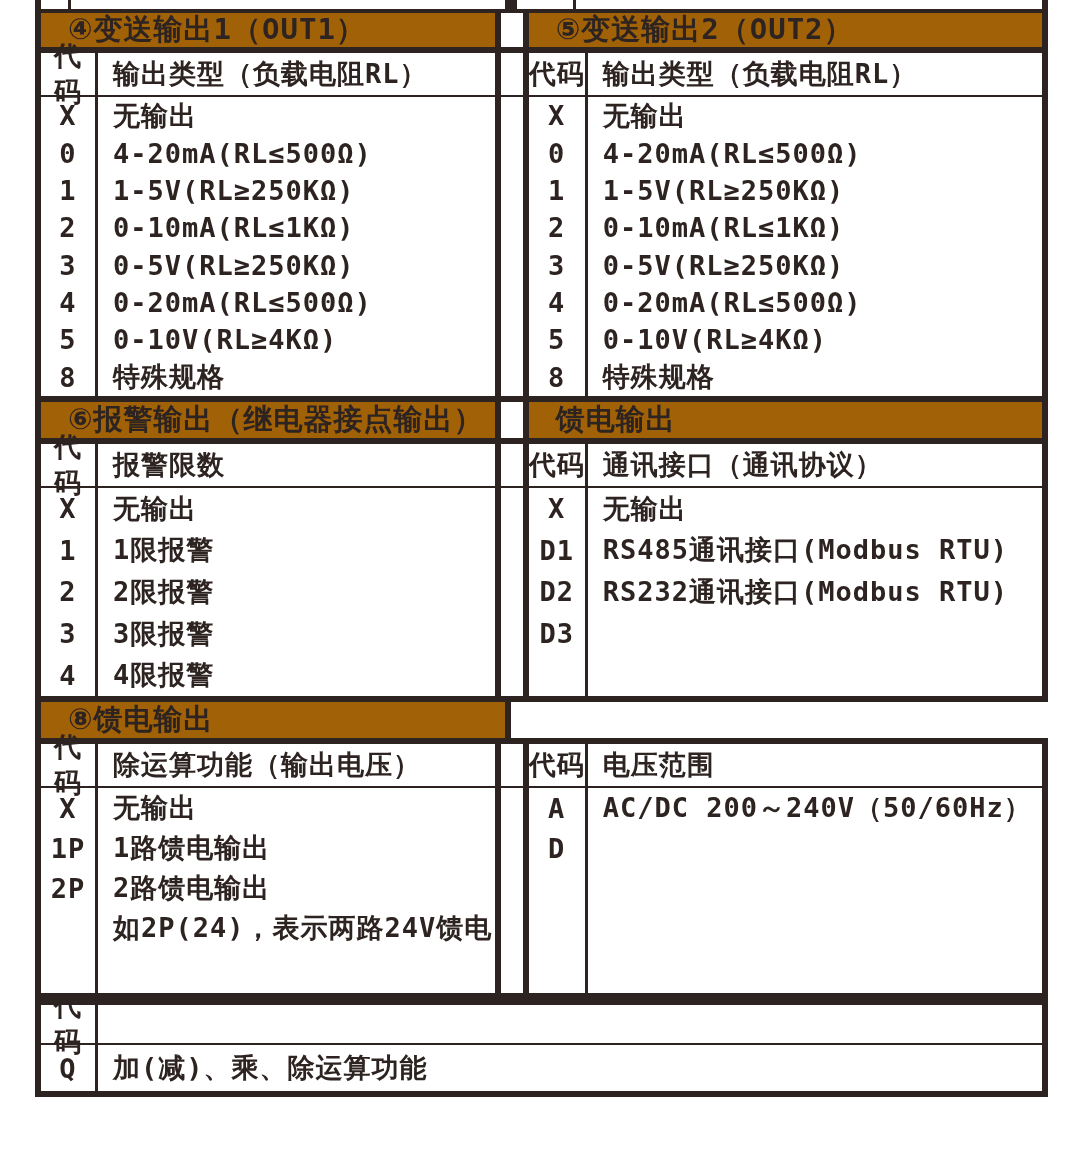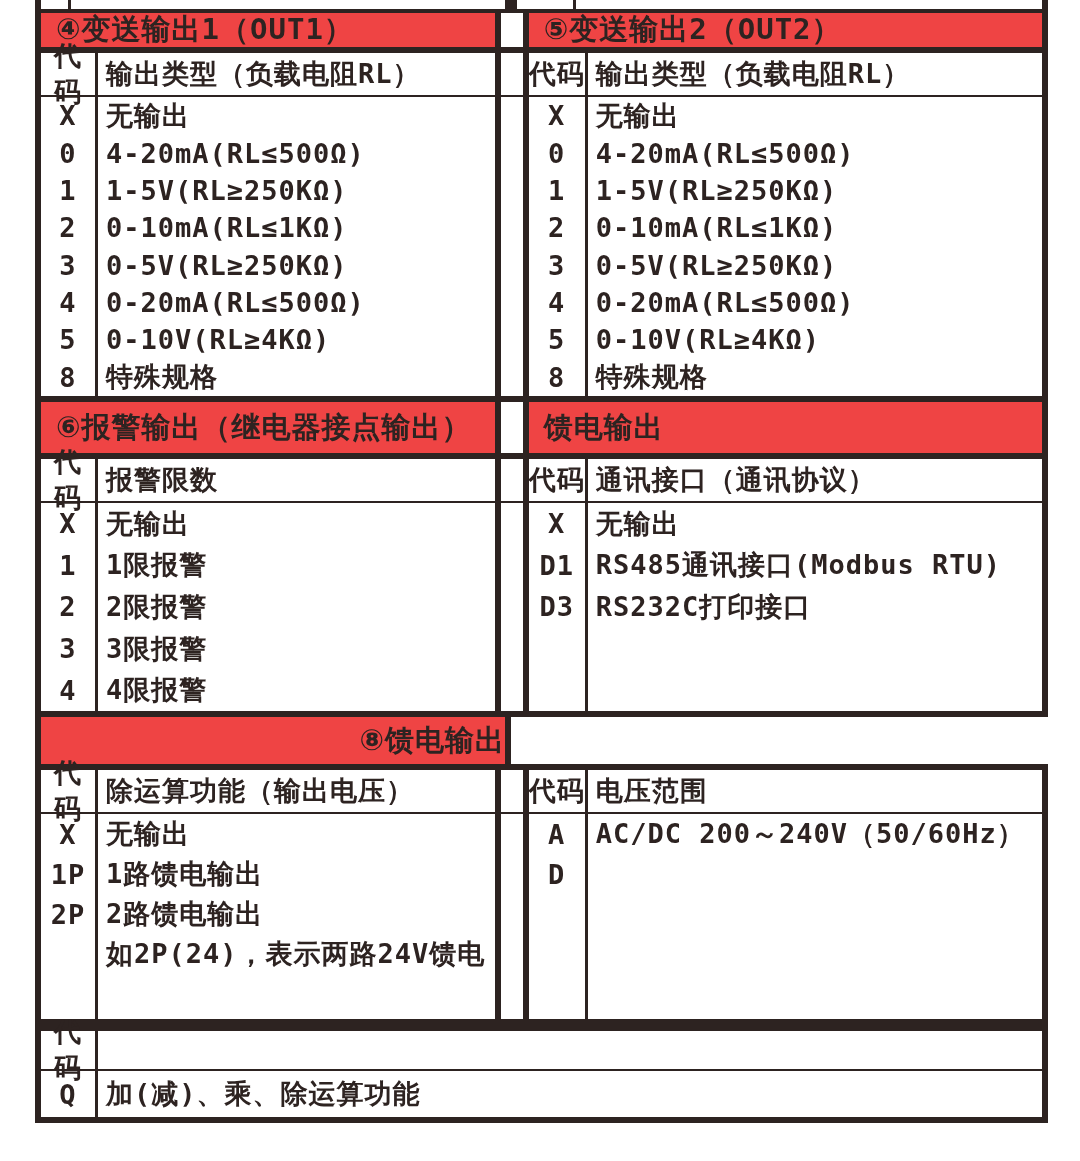--- a/index.html
+++ b/index.html
@@ -11,36 +11,36 @@
   .tables{position:absolute;left:35px;top:0;width:1013px;}
   .bar{width:1013px;background:#2d2321;}
   .h2{height:2px;}.h4{height:4px;}.h6{height:6px;}
   .stub-row{position:relative;height:9px;background:#fff;}
   .stub{position:absolute;top:0;bottom:0;background:#2d2321;}
   .pair{display:flex;}
   .tcell{box-sizing:border-box;border-left:6px solid #2d2321;border-right:6px solid #2d2321;--dx:54px;background:#fff;}
   .cl{width:476px;}
   .cr{width:537px;margin-left:22px;--dx:56px;}
   .full{width:1013px;}
-  .hdr{display:flex;align-items:center;background:#ef4444;padding-left:15px;font-size:29px;letter-spacing:1px;}
-  .hdr34{height:34px;}.hdr40{height:51px;}.hdr36{height:47px;justify-content:flex-end;}
+  .hdr{display:flex;align-items:center;background:#a16207;padding-left:27px;font-size:29px;letter-spacing:1px;}
+  .hdr34{height:34px;}.hdr40{height:36px;}.hdr36{height:36px;}
   .inner{position:relative;height:100%;}
   .inner::before{content:"";position:absolute;left:var(--dx);top:0;bottom:0;width:3px;background:#2d2321;}
   .row{display:flex;align-items:center;font-size:27px;letter-spacing:1px;}
   .coderow{height:42px;}
   .cr10{height:38px;}
   .r45{height:37.37px;}
   .r67{height:41.6px;}
   .r89{height:40px;}
   .r10{height:46px;}
   .d45{height:299px;}
   .d67{height:208px;}
   .d89{height:205px;}
   .code{flex:none;width:var(--dx);text-align:center;}
-  .desc{padding-left:8px;margin-left:3px;white-space:nowrap;}
+  .desc{padding-left:15px;margin-left:3px;white-space:nowrap;}
 </style>
 </head>
 <body>
 
 <div class="page">
   <div class="tables">
 
     <div class="stub-row">
       <div class="stub" style="left:0;width:6px;"></div>
       <div class="stub" style="left:33px;width:3px;"></div>
@@ -207,22 +207,25 @@
         <div class="inner">
           <div class="row r67">
               <span class="code">X</span>
               <span class="desc">无输出</span>
             </div>
           <div class="row r67">
               <span class="code">D1</span>
               <span class="desc">RS485通讯接口(Modbus RTU)</span>
             </div>
           <div class="row r67">
+              <span class="code">D2</span>
+              <span class="desc">RS232通讯接口(Modbus RTU)</span>
+            </div>
+          <div class="row r67">
               <span class="code">D3</span>
-              <span class="desc">RS232C打印接口</span>
             </div>
         </div>
       </div>
     </div>
     <div class="bar h6"></div>
 
     <div class="pair">
       <div class="tcell cl hdr hdr36">
         <span>⑧馈电输出</span>
       </div>

